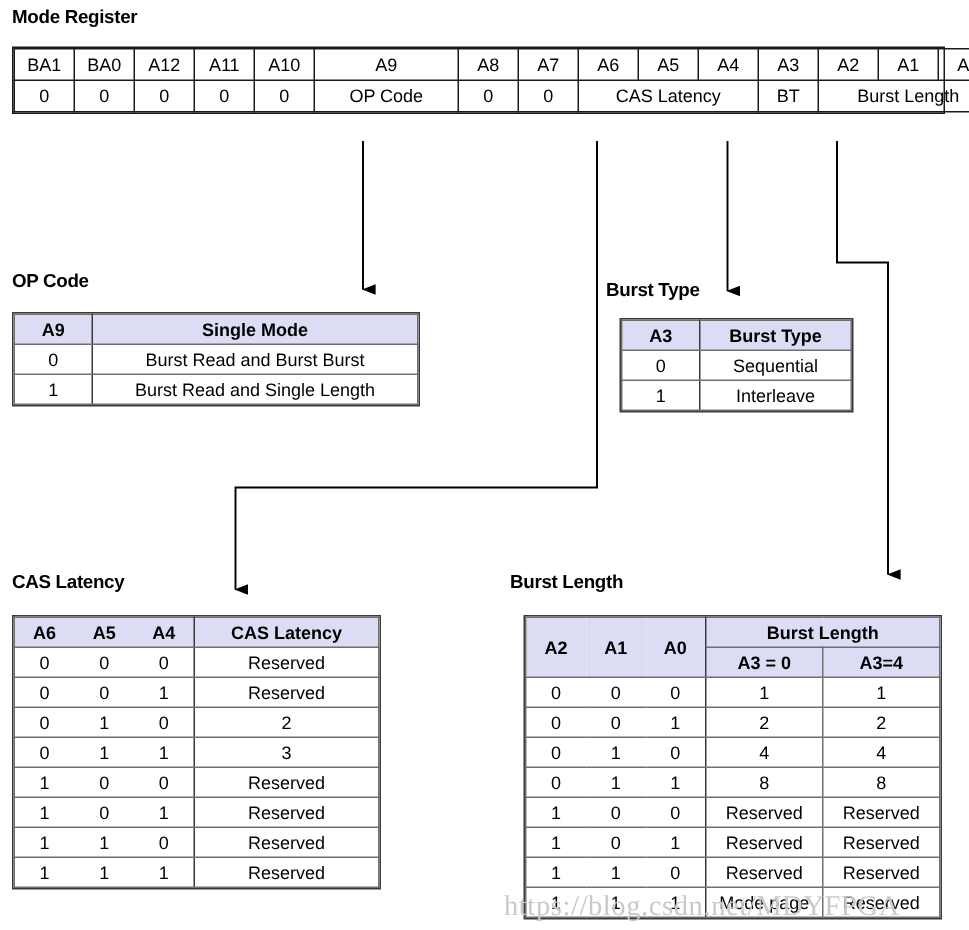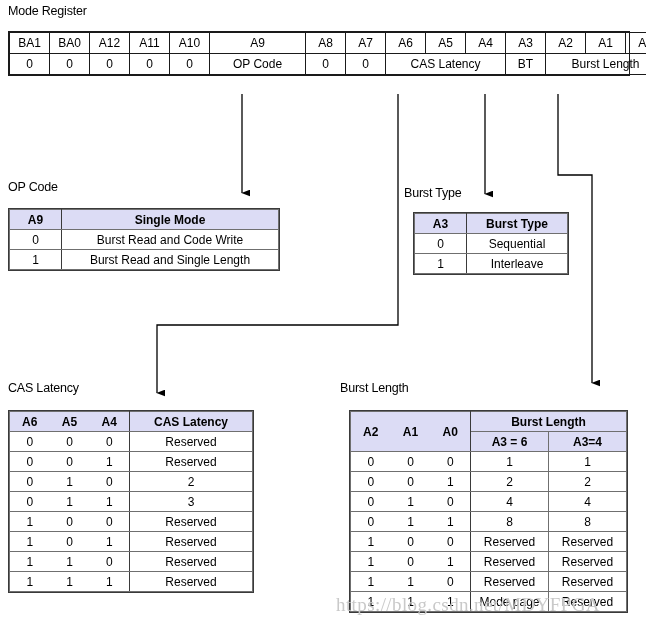--- a/index.html
+++ b/index.html
@@ -12,21 +12,21 @@
     position: relative;
     background: #ffffff;
     font-family: "Liberation Sans", sans-serif;
     color: #000000;
     overflow: hidden;
   }
 
   .section-title {
     position: absolute;
     font-size: 12.5px;
-    font-weight: normal;
+    font-weight: bold;
     color: #000000;
     letter-spacing: -0.2px;
     white-space: nowrap;
   }
 
   
   #mode-register {
     position: absolute;
     left: 8px;
     top: 31px;
@@ -208,21 +208,21 @@
       </colgroup>
     <thead>
         <tr id="opcode-head">
           <th class="bitcol">A9</th>
           <th>Single Mode</th>
         </tr>
       </thead>
     <tbody id="opcode-body">
         <tr>
           <td class="bitcol">0</td>
-          <td>Burst Read and Code Write</td>
+          <td>Burst Read and Burst Burst</td>
         </tr>
         <tr>
           <td class="bitcol">1</td>
           <td>Burst Read and Single Length</td>
         </tr>
       </tbody>
   </table>
 </div>
 
 <div class="section-title" style="left:404px; top:186px;">Burst Type</div>
@@ -332,21 +332,21 @@
         <col>
       </colgroup>
     <thead id="bl-head">
         <tr>
           <th rowspan="2" class="bitcell first">A2</th>
           <th rowspan="2" class="bitcell">A1</th>
           <th rowspan="2" class="bitcell last">A0</th>
           <th colspan="2">Burst Length</th>
         </tr>
         <tr>
-          <th>A3 = 6</th>
+          <th>A3 = 0</th>
           <th>A3=4</th>
         </tr>
       </thead>
     <tbody id="bl-body">
         <tr>
           <td class="bitcell first">0</td>
           <td class="bitcell">0</td>
           <td class="bitcell last">0</td>
           <td>1</td>
           <td>1</td>

